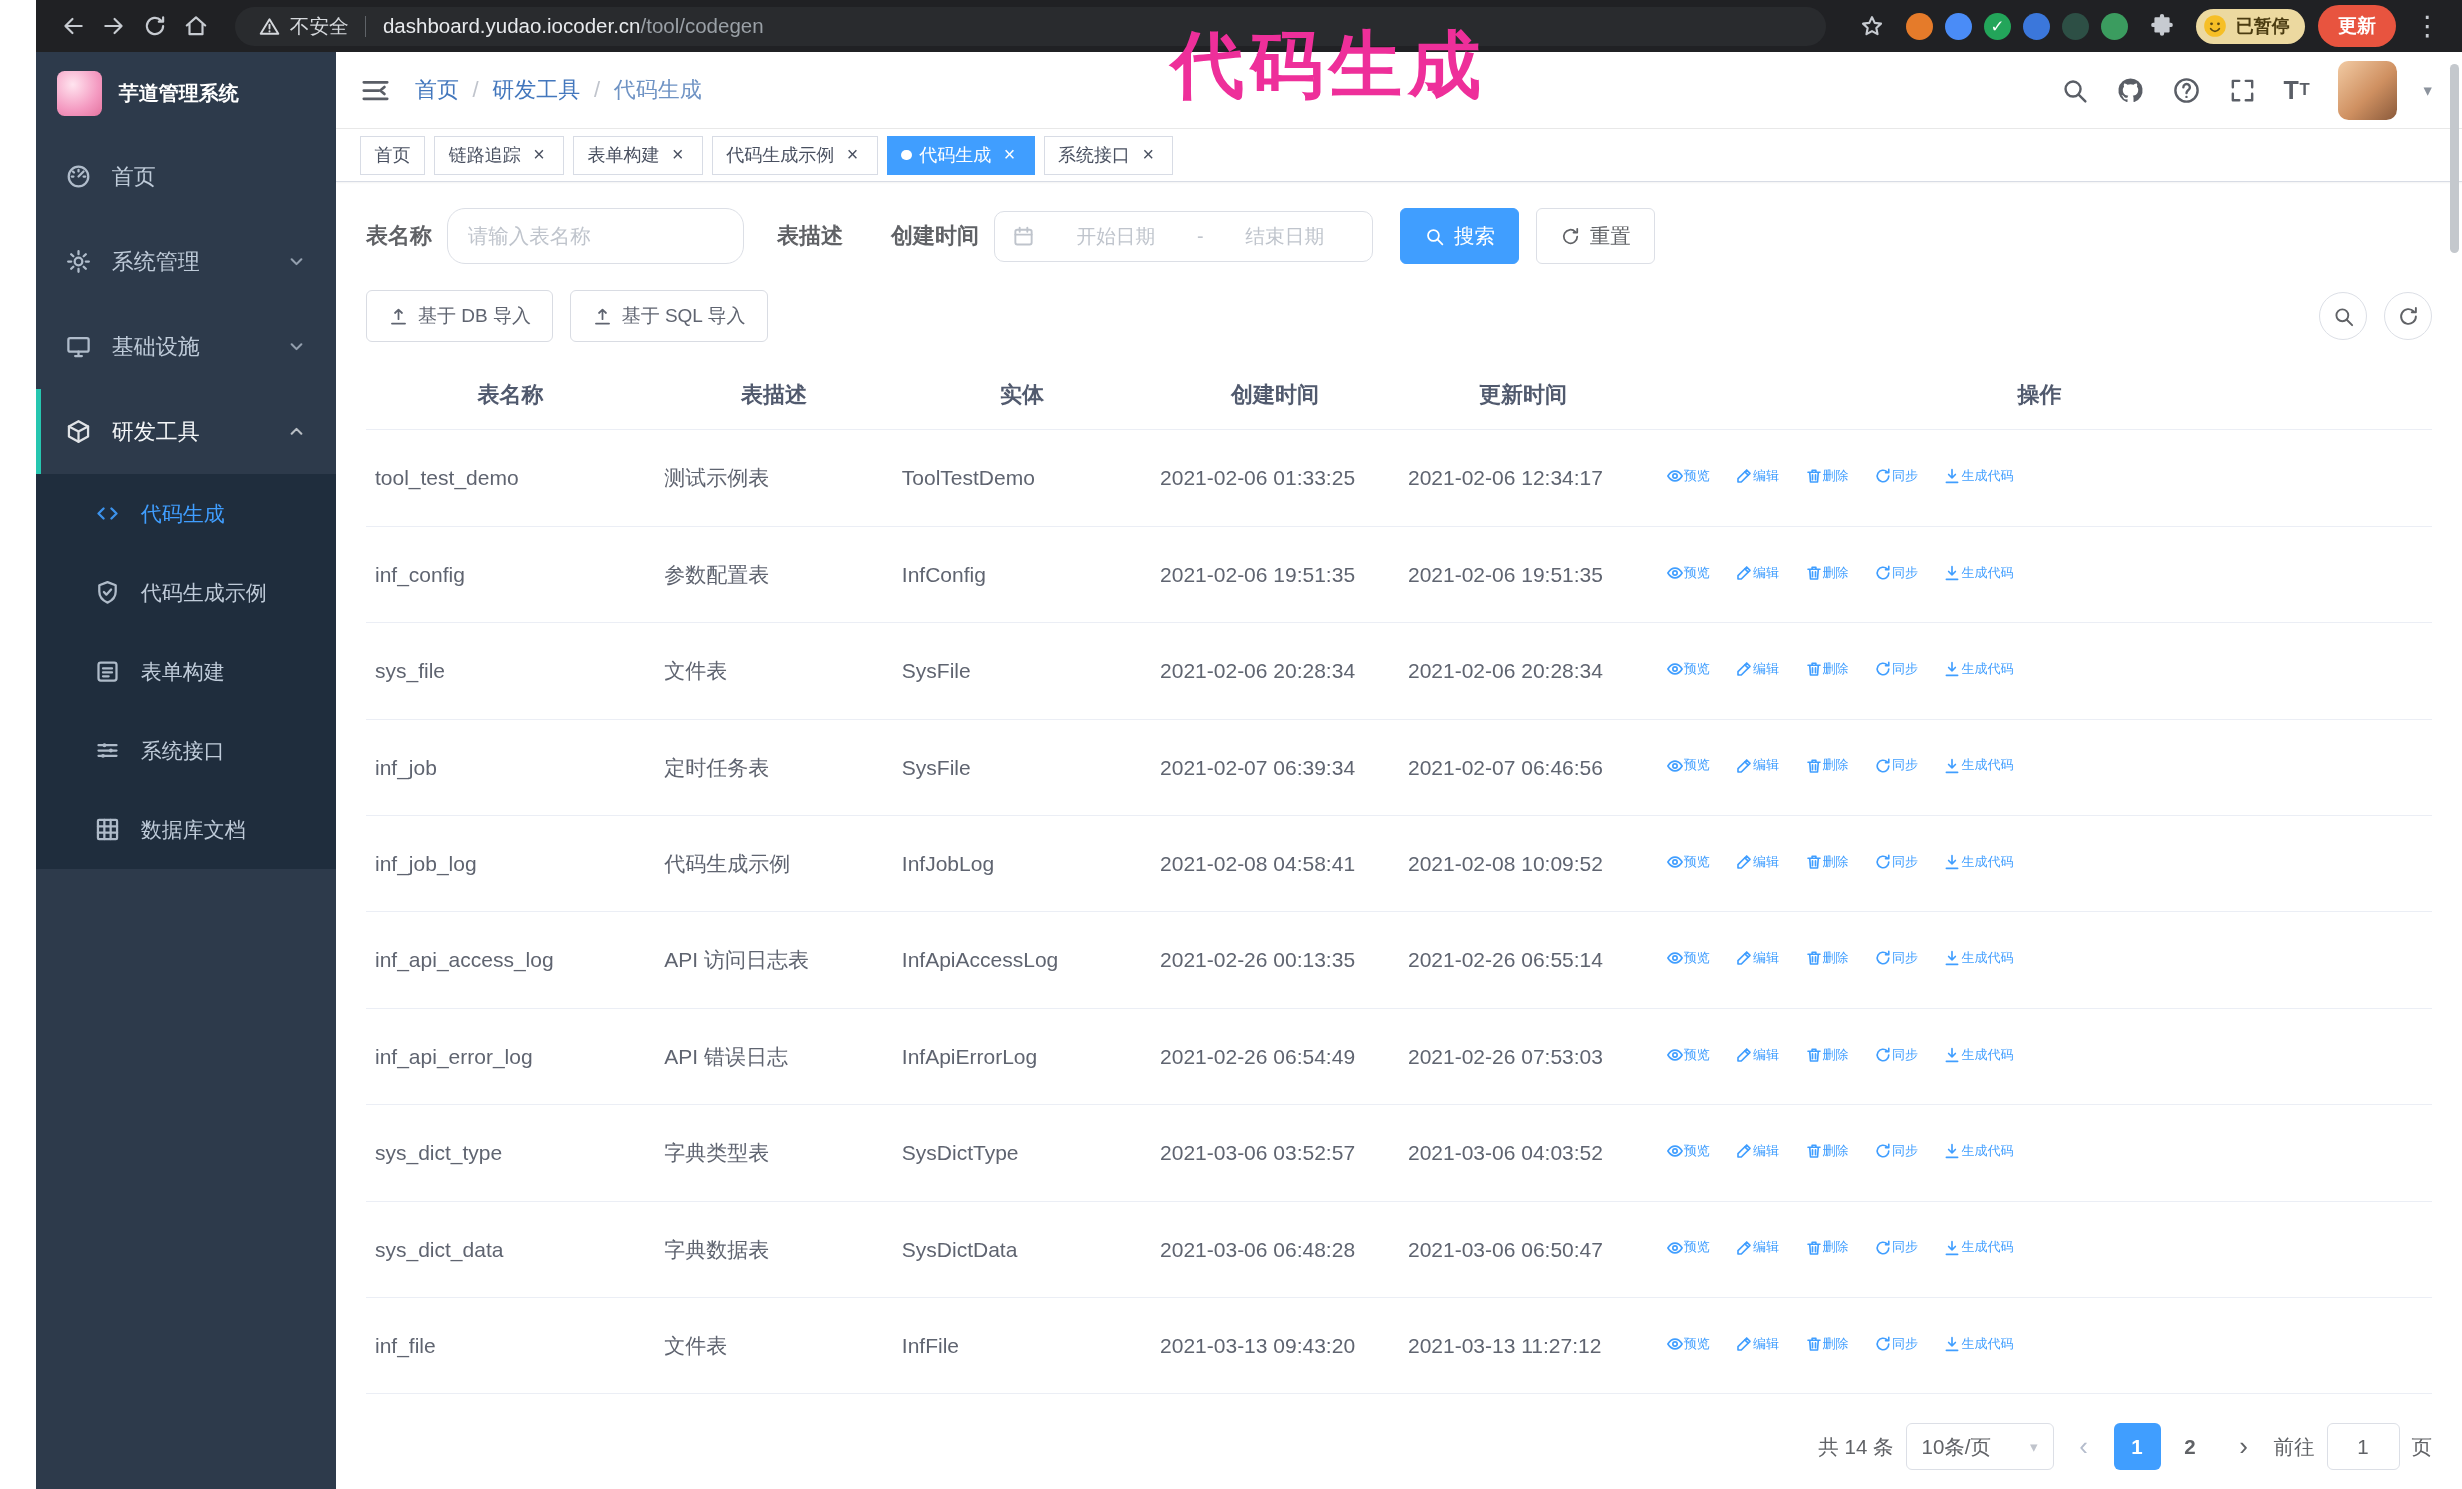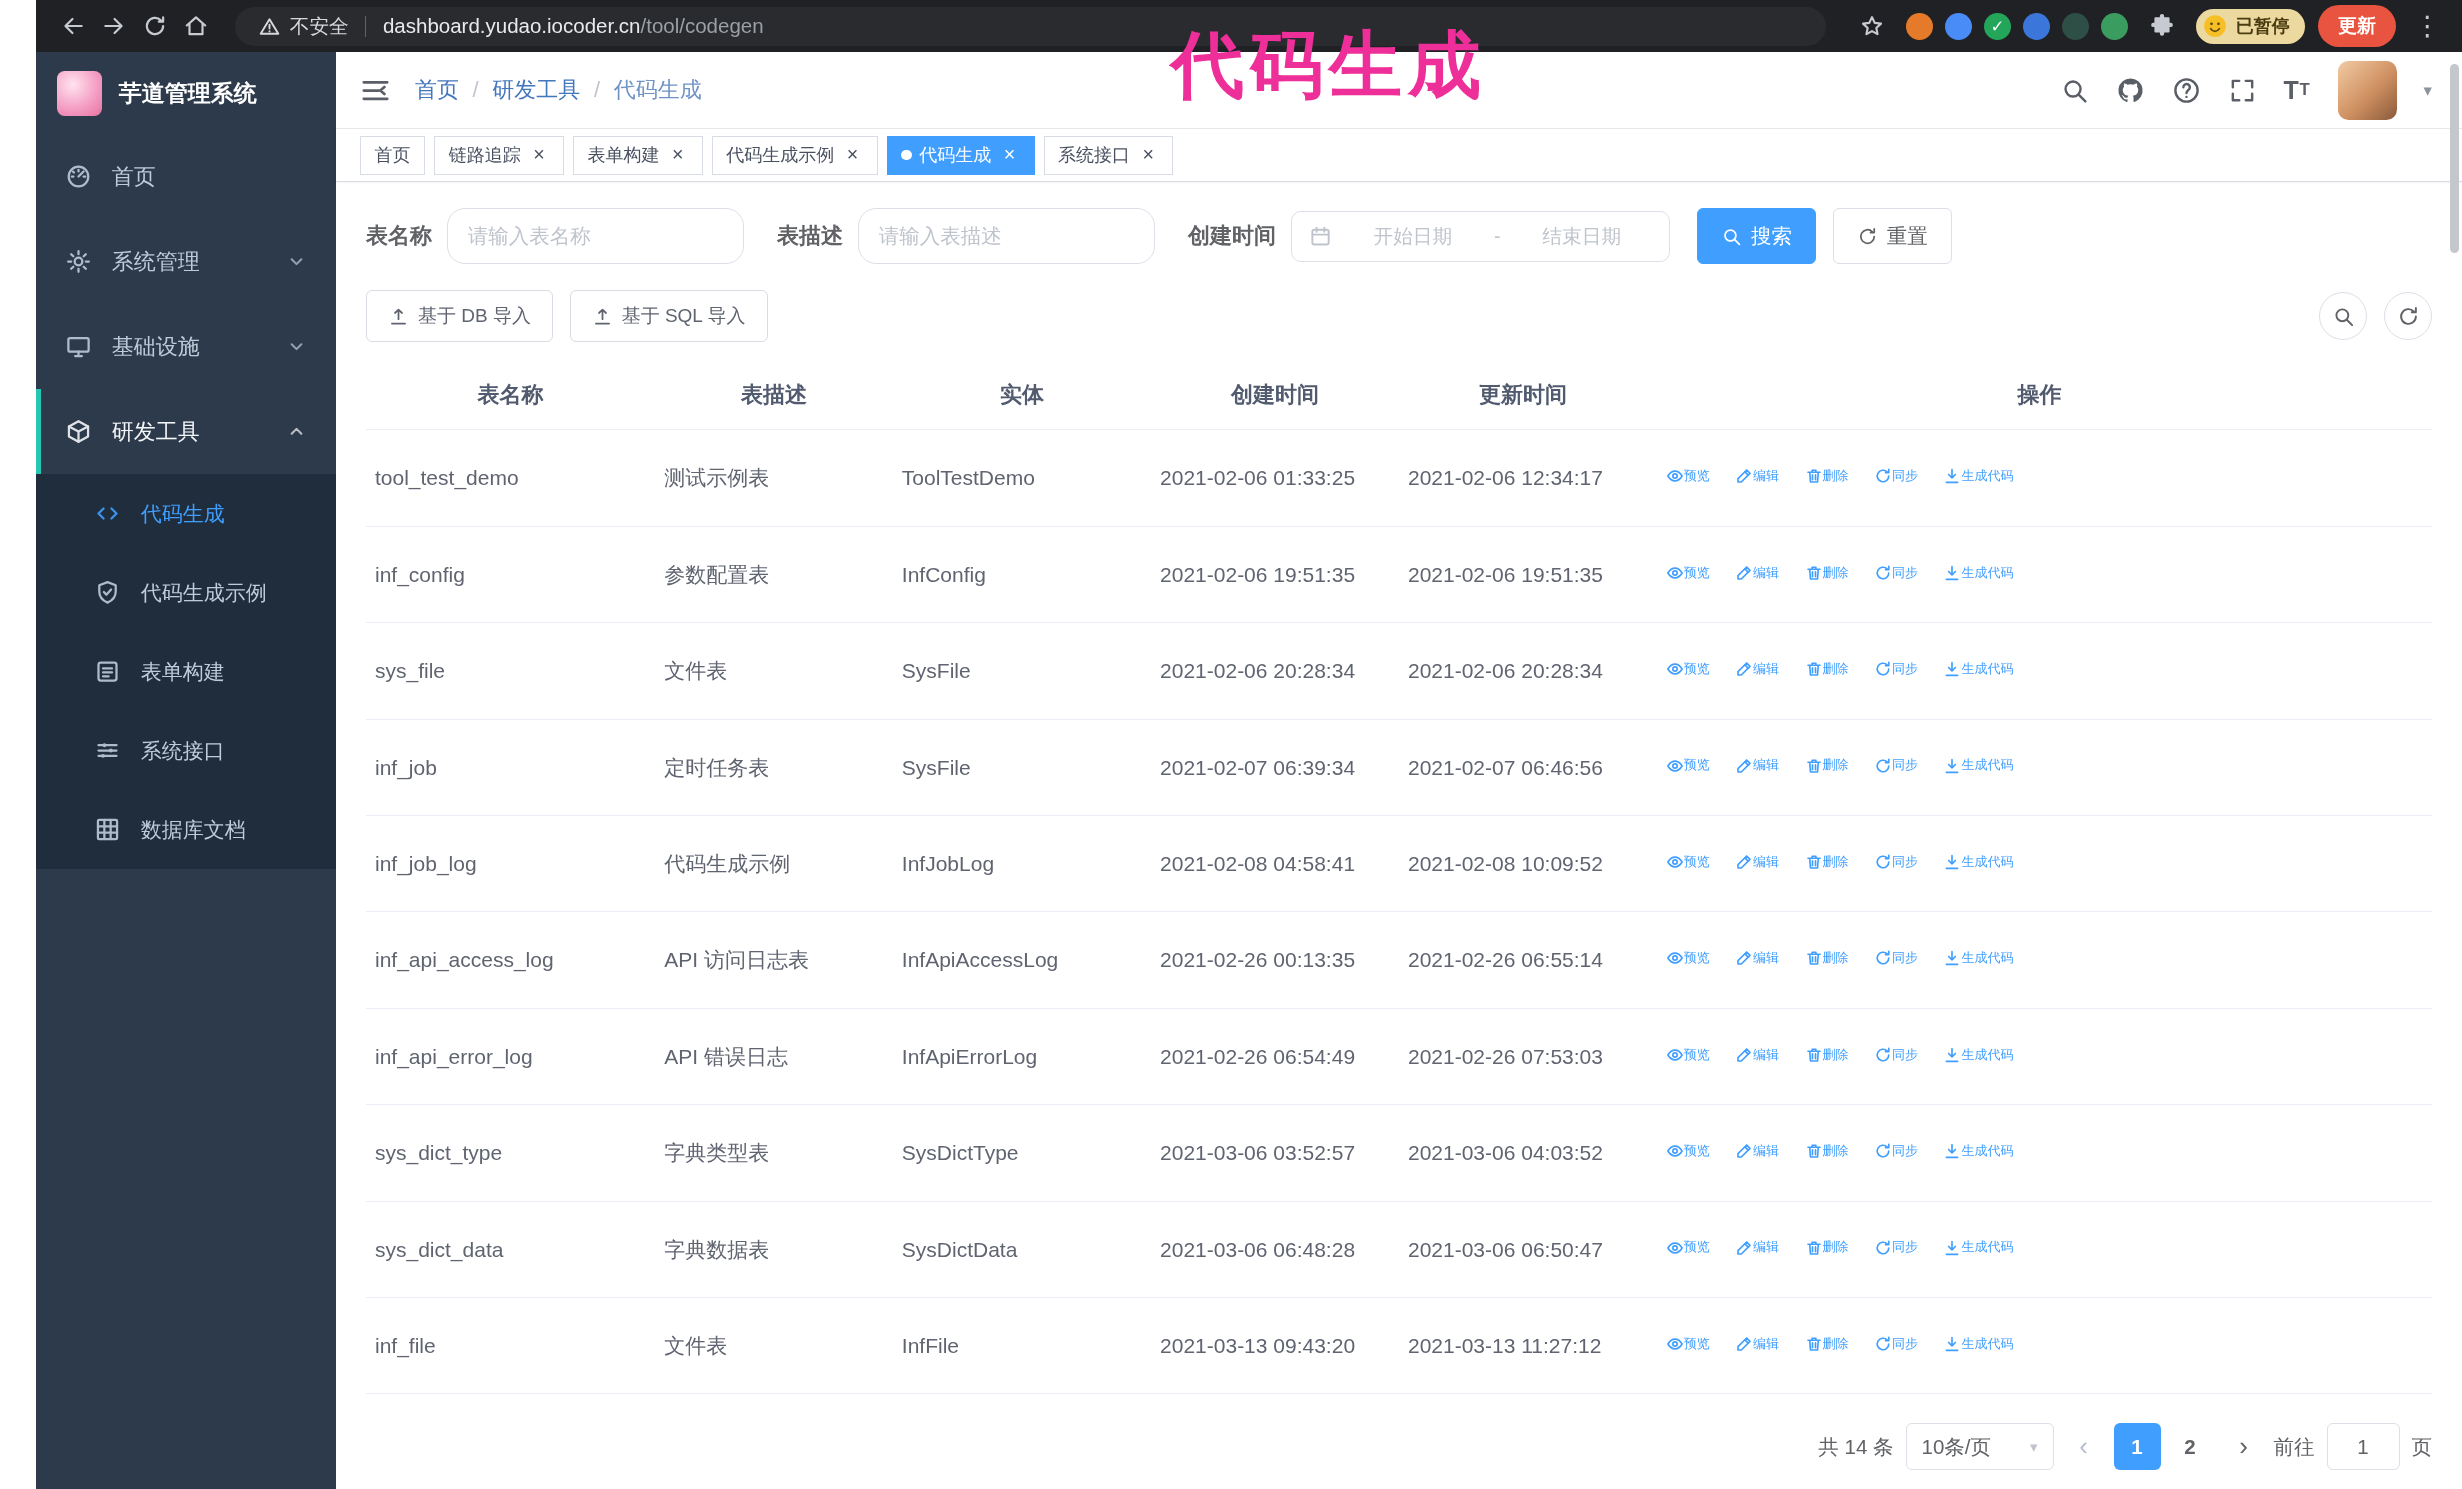--- a/index.html
+++ b/index.html
@@ -30,21 +30,21 @@
   .dots { font-size:27px; color:#c7cbd1; padding:0 4.5px; }
 
   
   .app { display:flex; height:1438px; }
 
   
   .sidebar { width:300px; flex:none; background:var(--sidebar-bg,#2d3a4b); color:#bfcbd9; display:flex; flex-direction:column; }
   .logo-row { height:82px; display:flex; align-items:center; gap:16.7px; padding:0 21px; }
   .logo-img { width:45px; height:45px; border-radius:7.6px; flex:none;
     background:radial-gradient(circle at 35% 30%, #ffe4ef, #f49ac1 60%, #e4739f); }
-  .logo-text { color:#fff; font-size:23px; font-weight:700; white-space:nowrap; }
+  .logo-text { color:#fff; font-size:20px; font-weight:700; white-space:nowrap; }
   .menu-item { height:85px; display:flex; align-items:center; padding:0 29px; gap:19.7px; font-size:22px; cursor:pointer; position:relative; white-space:nowrap; }
   .mi-icon { display:inline-flex; opacity:.9; }
   .mi-icon svg { width:27px; height:27px; }
   .chev { margin-left:auto; opacity:.7; display:inline-flex; }
   .chev svg { width:21px; height:21px; stroke-width:2.4; }
   .menu-item.expanded { color:#f4f6f8; }
   .menu-item.expanded::before { content:""; position:absolute; left:0; top:0; bottom:0; width:4.5px; background:var(--marker,#26c6b0); }
   .submenu { background:var(--submenu-bg,#1f2d3d); }
   .submenu .menu-item { height:79px; padding-left:58px; font-size:21px; }
   .submenu .menu-item.active { color:var(--accent,#409eff); }
@@ -413,21 +413,20 @@
     <span class="tag-close">×</span>
   </span>
         </div>
 
       <div class="content">
 
         <div class="filter-row">
           <span class="f-label">表名称</span>
           <input class="text-input" placeholder="请输入表名称" style="">
           <span class="f-label">表描述</span>
-          <input class="text-input" placeholder="请输入表描述" style="">
           <span class="f-label">创建时间</span>
           <div class="date-range">
             <span class="cal">
                 <svg viewBox="0 0 24 24">
                   <rect x="3.5" y="5" width="17" height="15.3" rx="2"></rect>
                   <path d="M3.5 10h17M8 2.8V7M16 2.8V7"></path>
                 </svg>
               </span>
             <span class="d-ph">开始日期</span>
             <span class="date-sep">-</span>

